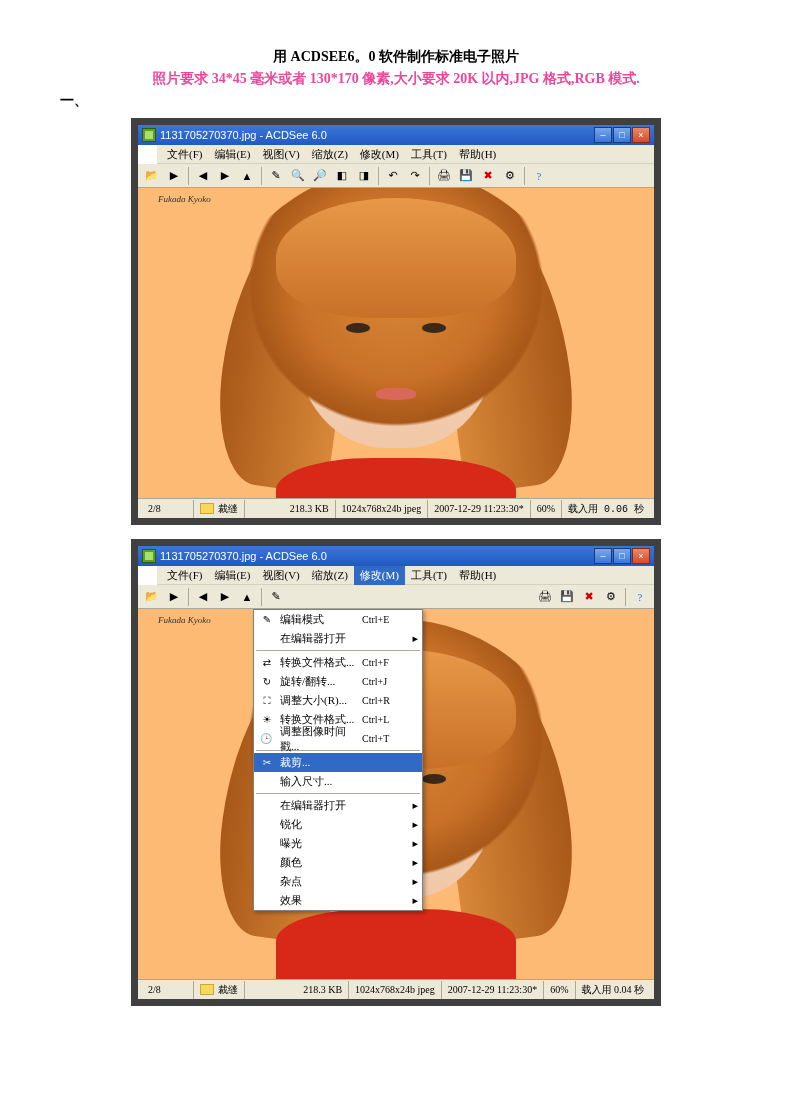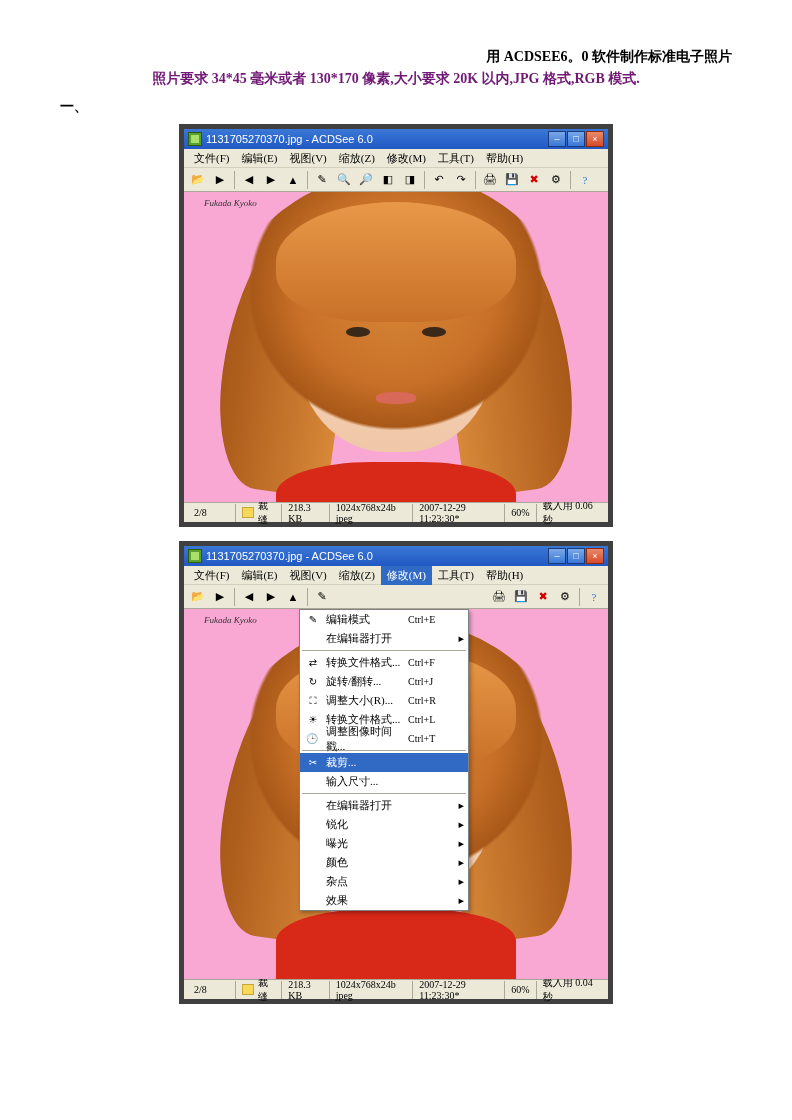--- a/index.html
+++ b/index.html
@@ -1,35 +1,35 @@
 <!DOCTYPE html>
 <html><head>
 <meta charset="utf-8">
 <style>
   * { margin:0; padding:0; box-sizing:border-box; }
   body { width:792px; height:1120px; background:#fff; font-family:"SimSun","Songti SC",serif; font-size:13px; }
   .page { padding:48px 60px 48px 60px; }
-  .title { text-align:right; font-weight:bold; font-size:14px; margin-bottom:4px; }
-  .req { text-align:center; font-weight:bold; font-size:14px; color:#701a75; margin-bottom:10px; }
+  .title { text-align:center; font-weight:bold; font-size:14px; margin-bottom:4px; }
+  .req { text-align:center; font-weight:bold; font-size:14px; color:#ec4899; margin-bottom:4px; }
   .step { font-weight:bold; font-size:14px; display:flex; margin-bottom:8px; }
   .step-num { width:70px; }
   .step-txt { flex:1; }
-  .screenshot { width:434px; margin:0 auto 14px auto; border:5px solid #404040; }
+  .screenshot { width:530px; margin:0 auto 14px auto; border:7px solid #404040; }
   .winbar { background:linear-gradient(#3a78d6,#2158c3); height:20px; display:flex; align-items:center; padding:0 4px; color:#fff; font-family:"SimSun",sans-serif; font-size:11px; }
   .winbar .icon { width:14px; height:14px; background:#5aa02c; border:1px solid #2d5c0f; margin-right:4px; position:relative; }
   .winbar .icon::after{content:"";position:absolute;inset:2px;background:#a8e06a;}
   .winbar .btns { margin-left:auto; display:flex; gap:1px;}
   .winbar .btn { width:18px; height:16px; background:linear-gradient(#7aa8e8,#3a78d6); border:1px solid #1a3a7a; display:flex; align-items:center; justify-content:center; font-size:9px; color:#fff;}
   .winbar .btn.close{background:linear-gradient(#e88a6a,#d64a2a);border-color:#8a2a0a;}
-  .menubar { background:#ece9d8; height:19px; display:flex; align-items:center; padding:0 4px; font-size:11px; border-bottom:1px solid #d4d0c0;}
+  .menubar { background:#ece9d8; height:19px; display:flex; align-items:center; padding:0 4px; font-size:11px; border-bottom:1px solid #d4d0c0;margin-left:19px;}
   .menubar span { padding:2px 6px; cursor:default;}
   .toolbar { background:#ece9d8; height:24px; display:flex; align-items:center; padding:2px 4px; gap:2px; border-bottom:1px solid #aca899;}
   .tbtn { width:20px; height:20px; border:1px solid transparent; display:flex; align-items:center; justify-content:center; font-size:11px;}
   .sep{width:1px;height:18px;background:#aca899;margin:0 2px;}
-  .photo-area { height:310px; background:#f9a8d4; position:relative; overflow:hidden;}
+  .photo-area { height:310px; background:#fdba74; position:relative; overflow:hidden;}
   .photo-area.s2{height:370px;}
   .hair { position:absolute; left:50%; top:-20px; transform:translateX(-50%); width:360px; height:340px; }
   .hair .head{position:absolute;left:80px;top:50px;width:200px;height:230px;background:linear-gradient(#f8d8c0,#f0c8a8);border-radius:50% 50% 45% 45%;}
   .hair .hairshape{position:absolute;inset:0;background:radial-gradient(ellipse 180px 170px at 50% 35%,#d88838 0%,#c87028 55%,#a85818 80%,transparent 82%);border-radius:50% 50% 30% 30%;}
   .hair .hairleft{position:absolute;left:10px;top:40px;width:120px;height:280px;background:linear-gradient(90deg,#a85818,#d88838);border-radius:60% 0 0 40%;transform:rotate(8deg);}
   .hair .hairright{position:absolute;right:10px;top:40px;width:120px;height:280px;background:linear-gradient(-90deg,#a85818,#d88838);border-radius:0 60% 40% 0;transform:rotate(-8deg);}
   .hair .bangs{position:absolute;left:60px;top:30px;width:240px;height:120px;background:linear-gradient(#e89848,#c87028);border-radius:50% 50% 40% 40%;}
   .hair .eyeL,.hair .eyeR{position:absolute;width:24px;height:10px;background:#3a2818;border-radius:50%;top:155px;}
   .hair .eyeL{left:130px;} .hair .eyeR{right:130px;}
   .hair .mouth{position:absolute;left:160px;top:220px;width:40px;height:12px;background:#d86858;border-radius:40%;}
@@ -121,21 +121,21 @@
       <div class="status-seg first">2/8</div>
       <div class="status-seg">
           <span class="folder"></span>
           <span>裁缝</span>
         </div>
       <div class="status-blank"></div>
       <div class="status-seg">218.3 KB</div>
       <div class="status-seg">1024x768x24b jpeg</div>
       <div class="status-seg">2007-12-29 11:23:30*</div>
       <div class="status-seg">60%</div>
-      <div class="status-seg" style="border:none;">载入用 0.06 秒</div>
+      <div class="status-seg" style="border:none;font-family:Liberation Mono, monospace;">载入用 0.06 秒</div>
     </div>
   </div>
 
   <div class="screenshot">
     <div class="winbar">
       <span class="icon"></span>
       <span>1131705270370.jpg - ACDSee 6.0</span>
       <div class="btns">
         <div class="btn">–</div>
         <div class="btn">□</div>

